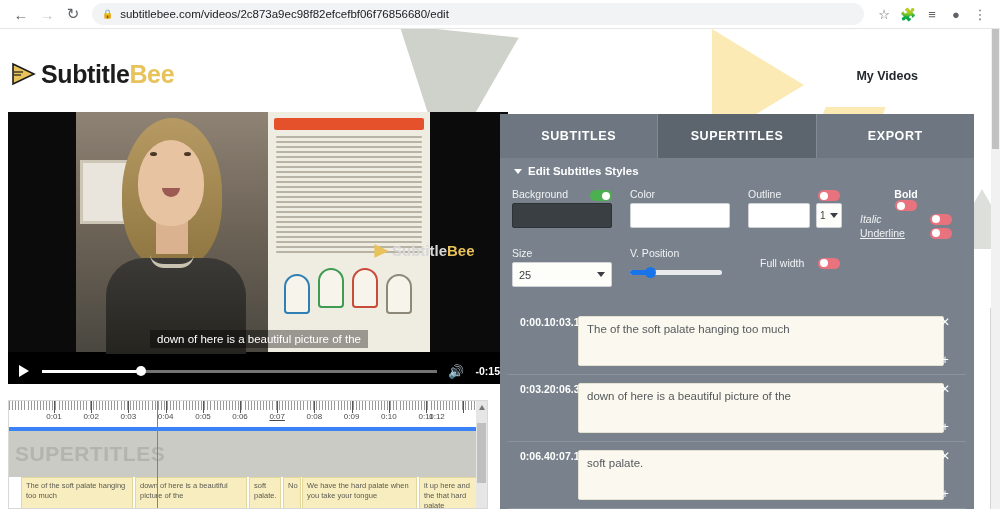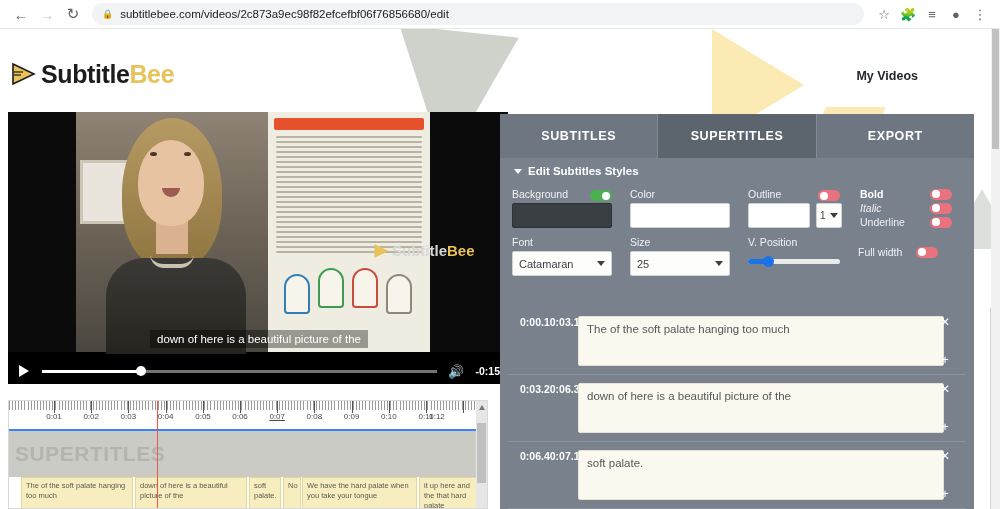--- a/index.html
+++ b/index.html
@@ -211,21 +211,21 @@
     font-size:11px; color:#3b3f43;
   }
   .selectbox.tiny{ width:26px; padding:0 3px; font-size:10px;}
   .sel-caret{ width:0;height:0;border-left:4px solid transparent;border-right:4px solid transparent;border-top:5px solid #3b3f43;}
   .slider-wrap{ width:92px; padding-top:8px;}
   .slider{
     height:5px; background:#e9eaec; border-radius:3px; position:relative;
   }
   .slider-fill{ position:absolute;left:0;top:0;height:5px;width:22%;background:#1a73e8;border-radius:3px;}
   .slider-knob{ position:absolute;left:22%;top:-3px;width:11px;height:11px;border-radius:50%;background:#1a73e8;margin-left:-5px;}
-  .fullwidth-row{ display:flex; align-items:center; padding-top:10px;}
+  .fullwidth-row{ display:flex; align-items:center; padding-top:10px;margin-left:20px;}
   .fullwidth-row span{ color:#f0f2f4;font-size:10.5px; margin-right:14px;}
 
   
   .sub-list{
     position:absolute; left:508px; top:308px; width:458px; height:201px;
     background:#79828c; overflow:hidden;
   }
   .sub-row{
     display:flex; height:67px; padding:8px 0 0 0;
     border-bottom:1px solid #8b949d; position:relative;
@@ -253,21 +253,21 @@
   .panel-scroll .thumb{ position:absolute; left:1px; top:12px; width:8px; height:60px; background:#a6a9ac;}
   .panel-scroll .up{ position:absolute; left:2px; top:2px; width:0;height:0;
     border-left:3px solid transparent;border-right:3px solid transparent;border-bottom:5px solid #6f7377;}
 
   
   .timeline{
     position:absolute; left:8px; top:400px; width:480px; height:109px;
     background:#ffffff; border:1px solid #d8d8d8; overflow:hidden;
   }
   .ruler{
-    position:relative; height:30px; background:#ffffff; border-bottom:2px solid #3b82f6;
+    position:relative; height:30px; background:#ffffff; border-bottom:4px solid #3b82f6;
   }
   .ticks{ position:absolute; left:0; top:0; width:100%; height:9px;
     background:repeating-linear-gradient(to right,#9a9a9a 0 1px, transparent 1px 3.1px);
   }
   .tick-label{
     position:absolute; top:11px; font-size:8px; color:#4a4a4a; transform:translateX(-50%);
   }
   .tick-major{ position:absolute; top:0; width:1px; height:12px; background:#555; }
   .tl-track{
     position:relative; height:46px; background:#c9cbc4;
@@ -449,49 +449,42 @@
         </div>
         <div style="display:flex;align-items:center;">
           <div class="swatch sm white"></div>
           <div class="selectbox tiny" style="margin-left:6px">
             <span>1</span>
             <div class="sel-caret"></div>
           </div>
         </div>
       </div>
       <div class="style-col" style="margin-right:0">
-        <div class="lbl-with-toggle" style="width:92px;margin-bottom:2px;">
+        <div class="lbl-with-toggle" style="width:92px;margin-bottom:2px;flex-direction:column;">
           <span class="style-label" style="margin:0;font-weight:bold;color:#fff;">Bold</span>
           <div class="toggle off">
               <div class="knob"></div>
             </div>
         </div>
         <div class="lbl-with-toggle" style="width:92px;margin-bottom:2px;">
           <span class="style-label" style="margin:0;font-style:italic;">Italic</span>
           <div class="toggle off">
               <div class="knob"></div>
             </div>
         </div>
         <div class="lbl-with-toggle" style="width:92px;">
-          <span class="style-label" style="margin:0;">Underline</span>
+          <span class="style-label" style="margin:0;text-decoration:underline;">Underline</span>
           <div class="toggle off">
               <div class="knob"></div>
             </div>
         </div>
       </div>
     </div>
 
     <div class="style-row">
-      <div class="style-col">
-        <span class="style-label">Font</span>
-        <div class="selectbox">
-          <span>Catamaran</span>
-          <div class="sel-caret"></div>
-        </div>
-      </div>
       <div class="style-col">
         <span class="style-label">Size</span>
         <div class="selectbox">
           <span>25</span>
           <div class="sel-caret"></div>
         </div>
       </div>
       <div class="style-col">
         <span class="style-label">V. Position</span>
         <div class="slider-wrap">

